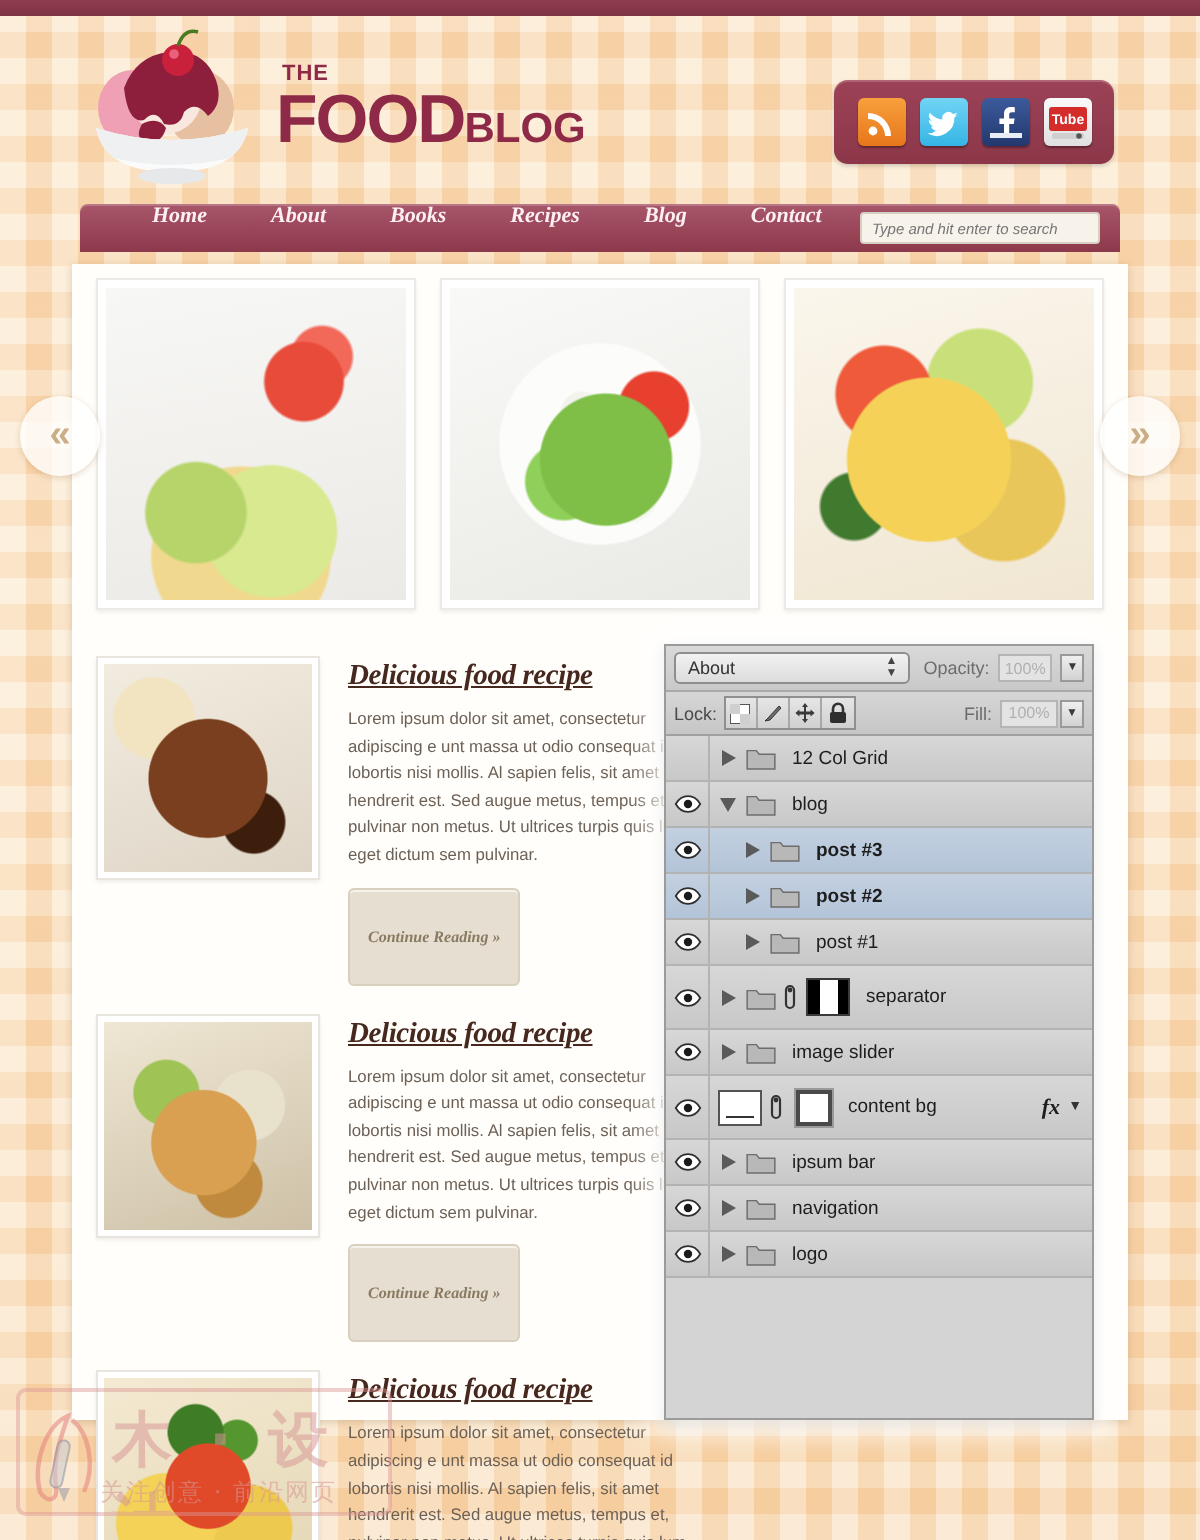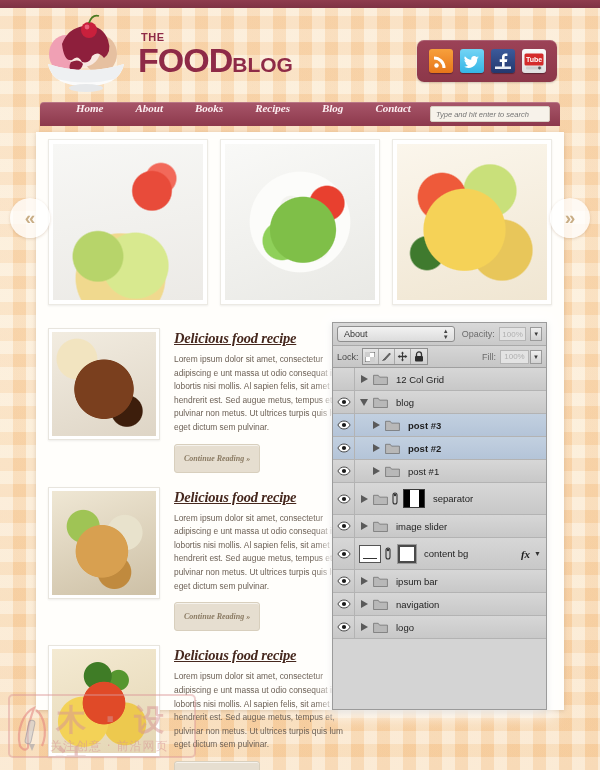--- a/index.html
+++ b/index.html
@@ -111,21 +111,21 @@
   .post-title{
     font-family:"Liberation Serif", serif; font-style:italic; font-weight:bold;
     font-size:14.5px; color:#46281e; margin-bottom:6px; letter-spacing:-.2px;text-decoration:underline;
   }
   .post-text{
     font-size:8.4px; line-height:1.62; color:#6d6156; margin-bottom:9px;
   }
   .btn-continue{
     display:inline-block; background:#e6ded0;
     border:1px solid #d8cfbd; border-radius:3px;
-    padding:9px 9px; font-size:8px; font-style:italic; font-weight:bold;
+    padding:19px 9px; font-size:8px; font-style:italic; font-weight:bold;
     font-family:"Liberation Serif", serif; color:#8a7a62;
     box-shadow:inset 0 1px 0 rgba(255,255,255,.6);
   }
 
   
   .ps-panel{
     position:absolute; left:332px; top:322px; width:215px; height:388px;
     background:#d4d4d4;
     border:1px solid #9b9b9b;
     box-shadow:0 0 14px 6px rgba(255,255,255,.95), 0 2px 6px rgba(0,0,0,.28);

